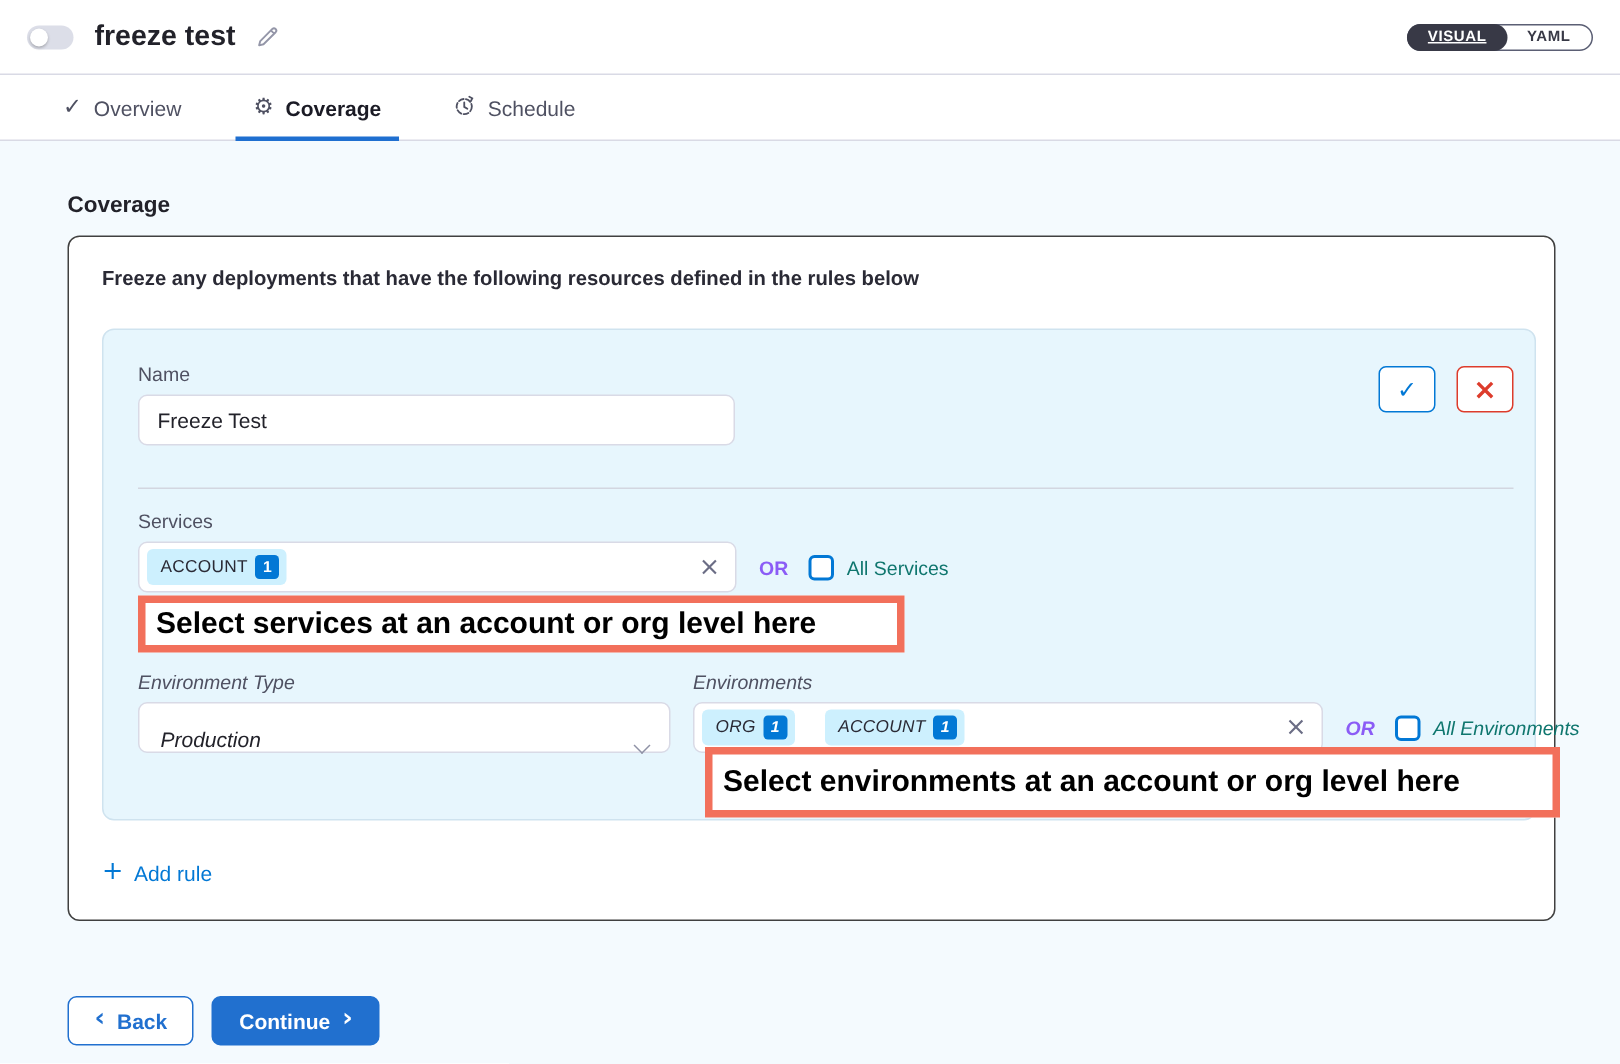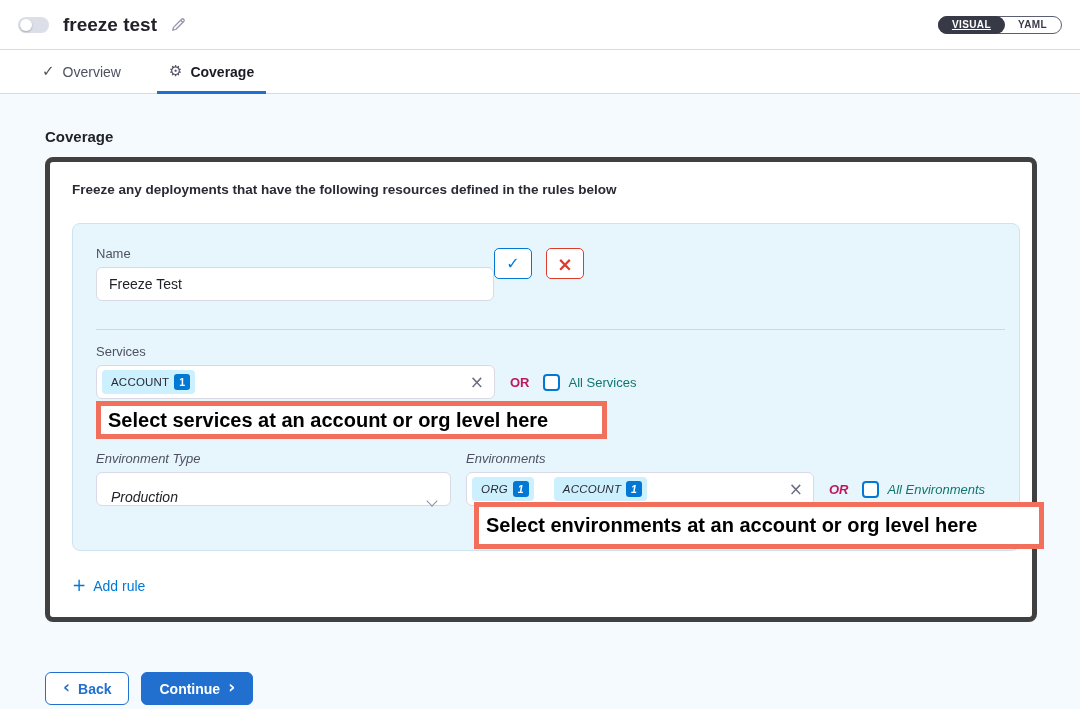--- a/index.html
+++ b/index.html
@@ -20,47 +20,47 @@
   
   .tabbar { height:44px; display:flex; align-items:stretch; padding-left:30px; background:#fff; border-bottom:1px solid #d9dae5; }
   .tab { display:flex; align-items:center; gap:8px; padding:0 12px; margin-right:24px; font-size:14px; color:#4f5162; cursor:pointer; position:relative; }
   .tab .tab-ico { font-size:15px; color:#4f5162; line-height:1; }
   .tab.active { color:#1b1b25; font-weight:700; }
   .tab.active::after { content:""; position:absolute; left:0; right:0; bottom:-1px; height:3px; background:#1f6fd0; }
 
   
   .main { height:615px; background:#f4fafe; padding:34px 43px 0 45px; }
   .section-title { font-size:15px; font-weight:700; color:#22222a; }
-  .card { margin-top:12px; background:#fff; border:5px solid #404040; border-radius:8px; padding:20px 12px 22px 22px; }
+  .card { margin-top:12px; background:#fff; border:1px solid #404040; border-radius:8px; padding:20px 12px 22px 22px; }
   .instruction { font-size:13.5px; font-weight:700; color:#2a2a35; }
 
   .rule-panel { margin-top:26px; background:#e7f6fd; border:1px solid #cfe3ef; border-radius:8px; padding:22px 14px 44px 23px; position:relative; }
   .field-label { font-size:13px; color:#4f5162; margin-bottom:6px; }
   .text-input { width:398px; height:34px; border:1px solid #d9dae6; border-radius:6px; background:#fff; padding:0 12px; font-size:14px; color:#22222a; font-family:"Liberation Sans",sans-serif; }
-  .name-row { display:flex; align-items:flex-start; }
+  .name-row { display:flex; justify-content:space-between; align-items:flex-start; }
   .rule-actions { display:flex; gap:14px; margin-top:2px; }
   .sq-btn { width:38px; height:31px; border-radius:5px; background:#fff; display:flex; align-items:center; justify-content:center; cursor:pointer; }
   .sq-btn.confirm { border:1px solid #0278d5; color:#0278d5; font-size:16px; font-weight:700; }
   .sq-btn.delete { border:1px solid #dd3c2c; color:#dd3c2c; font-size:19px; font-weight:700; }
   .divider { border:none; border-top:1px solid #d3d6e0; margin:28px 0 14px 0; }
 
   .ms-row { display:flex; align-items:center; }
   .multiselect { width:399px; height:34px; background:#fff; border:1px solid #d9dae6; border-radius:6px; display:flex; align-items:center; padding:0 10px 0 5px; gap:20px; cursor:text; }
   .tag { background:#cdf0fe; border-radius:4px; padding:4px 5px 4px 9px; display:flex; align-items:center; gap:5px; font-size:11.5px; font-weight:500; color:#2a2a35; letter-spacing:.2px; }
   .tag-badge { background:#0278d5; color:#fff; font-size:10.5px; font-weight:700; border-radius:3px; padding:1.5px 5px; line-height:1.2; }
   .clear-x { margin-left:auto; color:#6b6d85; font-size:17px; line-height:1; cursor:pointer; }
-  .or-label { font-size:13px; font-weight:600; color:#be185d; margin:0 13px 0 15px; }
+  .or-label { font-size:13px; font-weight:600; color:#8b5cf6; margin:0 13px 0 15px; }
   .checkbox { width:17px; height:17px; border:2px solid #0278d5; border-radius:4px; background:#fff; cursor:pointer; flex:none; }
   .cb-label { font-size:13px; color:#0f766e; margin-left:9px; white-space:nowrap; }
 
   .env-row { display:flex; margin-top:52px;font-style:italic; }
   .col-envtype { width:355px; margin-right:15px; }
   .select { width:355px; height:34px; background:#fff; border:1px solid #d9dae6; border-radius:6px; display:flex; align-items:flex-end; justify-content:space-between; padding:0 14px; font-size:14px; color:#22222a; cursor:pointer; }
   .chevron-down { width:8px; height:8px; border-right:1.6px solid #8f92a6; border-bottom:1.6px solid #8f92a6; transform:rotate(45deg); margin-top:-4px; }
-  .multiselect.envs { width:348px; }
+  .multiselect.envs { width:420px; }
 
   .annotation { position:absolute; border:5px solid #f2705b; background:#fff; color:#000; font-weight:700; font-size:20px; display:flex; align-items:center; padding:0 7px; white-space:nowrap; z-index:5; }
   .annotation.services { left:23px; top:177px; width:511px; height:38px; }
   .annotation.environments { left:401px; top:278px; width:570px; height:47px; }
 
   .add-rule { margin-top:26px; display:inline-flex; align-items:center; gap:7px; color:#0278d5; font-size:14px; cursor:pointer; }
   .add-rule .plus { font-size:17px; font-weight:500; line-height:1; }
 
   .footer { margin-top:50px; display:flex; gap:12px; }
   .btn { height:33px; border-radius:6px; display:flex; align-items:center; gap:8px; font-size:14px; font-weight:700; cursor:pointer; padding:0 17px; }
@@ -88,20 +88,30 @@
 </div>
 
 <div class="tabbar">
   <div class="tab">
     <span class="tab-ico glyph">✓</span>
     <span>Overview</span>
   </div>
   <div class="tab active">
     <span class="tab-ico glyph">⚙</span>
     <span>Coverage</span>
+  </div>
+  <div class="tab">
+    <span class="tab-ico">
+      <svg width="15" height="15" viewBox="0 0 16 16" fill="none" stroke="#4f5162" stroke-width="1.3" stroke-linecap="round">
+        <circle cx="8" cy="8.6" r="5.4" stroke-dasharray="3.6 1.7"></circle>
+        <path d="M8 5.7 V8.8 L10.2 10.1"></path>
+        <path d="M11.6 1.6 l2.1 1.1 -1.1 2.2"></path>
+      </svg>
+    </span>
+    <span>Schedule</span>
   </div>
 </div>
 
 <div class="main">
   <div class="section-title">Coverage</div>
 
   <div class="card">
     <div class="instruction">Freeze any deployments that have the following resources defined in the rules below</div>
 
     <div class="rule-panel">

